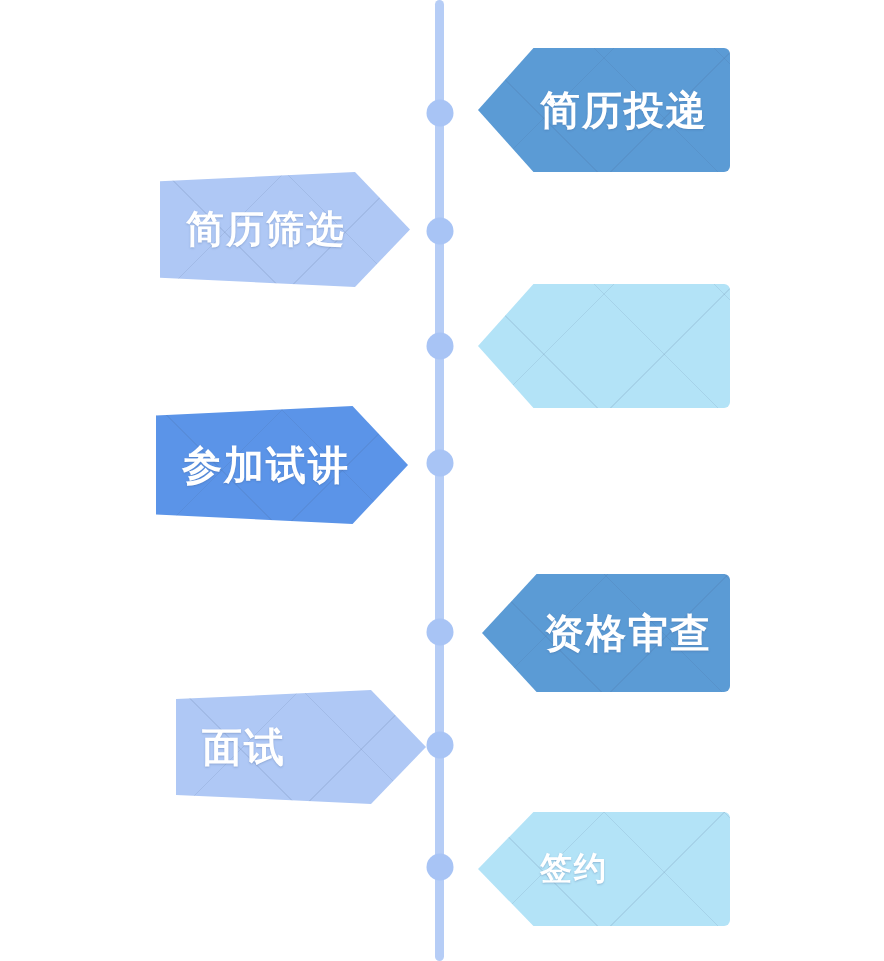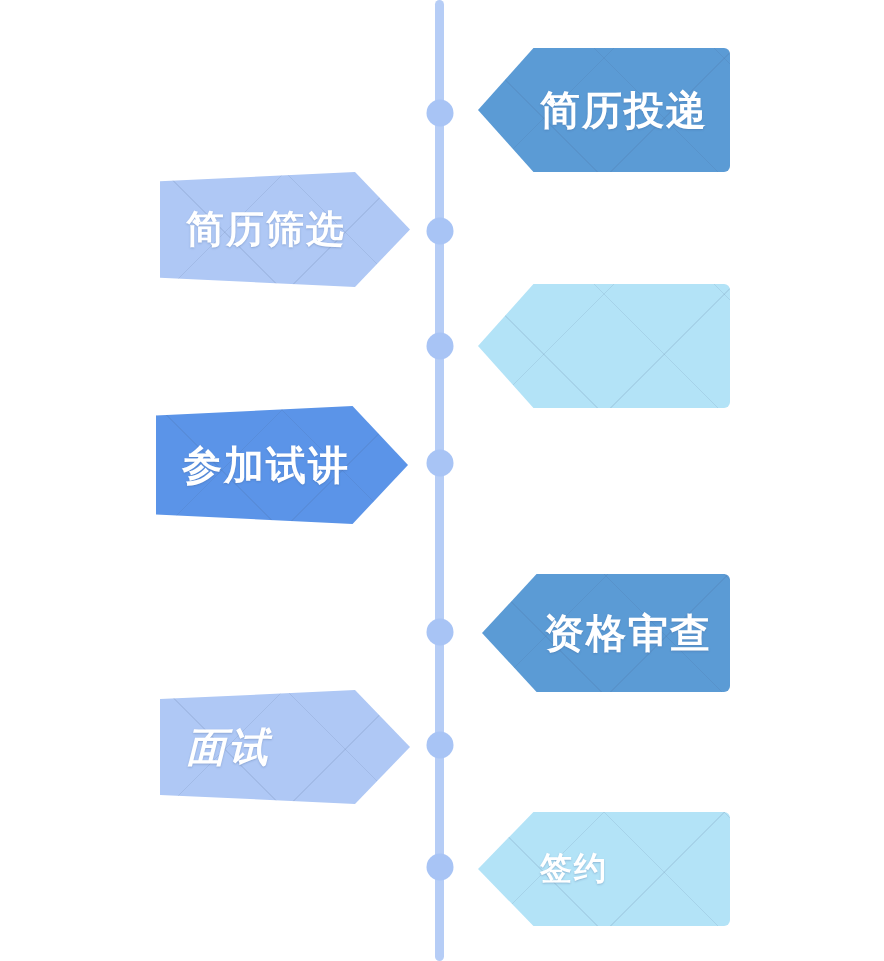--- a/index.html
+++ b/index.html
@@ -139,21 +139,21 @@
       <div class="step dir-right" style="left: 156px; top: 406px; width: 252px; height: 118px;">
         <div class="arrow-body" style="background: rgb(91, 148, 232);"></div>
         <div class="arrow-texture"></div>
         <span class="step-label" style="font-size: 40px; color: rgb(255, 255, 255);">参加试讲</span>
       </div>
       <div class="step dir-left" style="left: 482px; top: 574px; width: 248px; height: 118px;">
         <div class="arrow-body" style="background: rgb(91, 155, 213);"></div>
         <div class="arrow-texture"></div>
         <span class="step-label" style="font-size: 40px; color: rgb(255, 255, 255);">资格审查</span>
       </div>
-      <div class="step dir-right" style="left: 160px; top: 690px; width: 250px; height: 114px; font-style: italic;">
+      <div class="step dir-right" style="left: 176px; top: 690px; width: 250px; height: 114px;">
         <div class="arrow-body" style="background: rgb(175, 200, 245);"></div>
         <div class="arrow-texture"></div>
         <span class="step-label" style="font-size: 40px; color: rgb(255, 255, 255);">面试</span>
       </div>
       <div class="step dir-left" style="left: 478px; top: 812px; width: 252px; height: 114px;">
         <div class="arrow-body" style="background: rgb(179, 227, 247);"></div>
         <div class="arrow-texture"></div>
         <span class="step-label" style="font-size: 32px; color: rgb(255, 255, 255);">签约</span>
       </div>
     </div>

